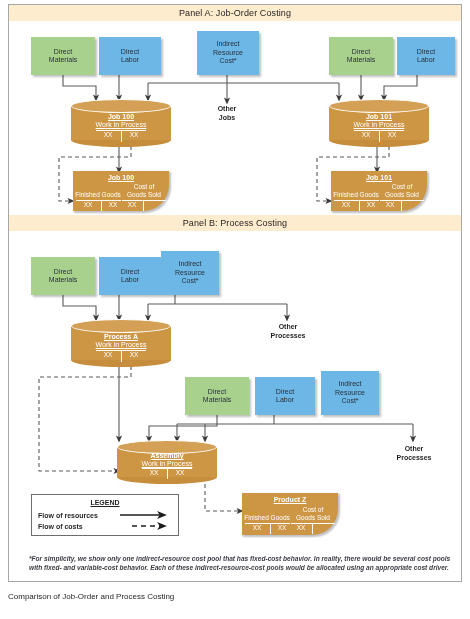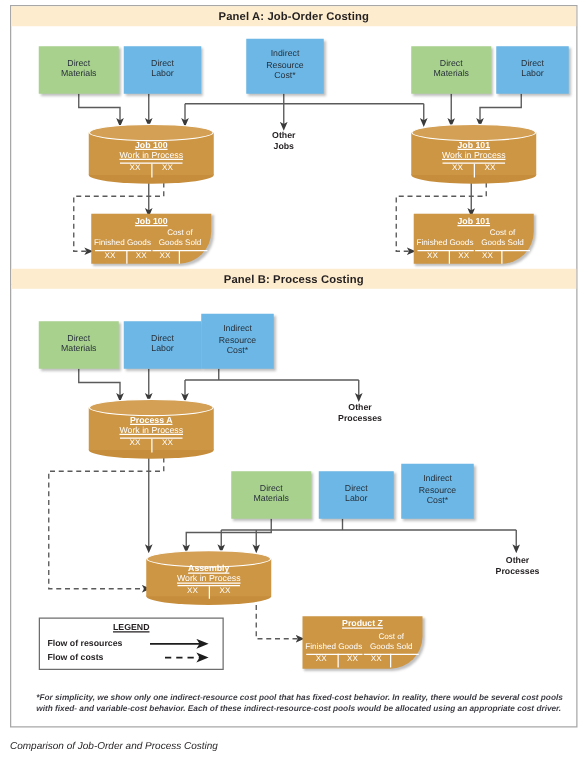--- a/index.html
+++ b/index.html
@@ -1,21 +1,21 @@
 <!DOCTYPE html>
 <html><head>
 <meta charset="utf-8">
 <style>
   html,body{margin:0;padding:0;background:#ffffff;}
   body{width:470px;height:619px;font-family:"Liberation Sans",sans-serif;color:#231f20;position:relative;overflow:hidden;}
 
   .figure{position:absolute;left:8px;top:4px;width:454px;height:578px;border:1px solid #a7a7a7;box-sizing:border-box;background:#fff;}
 
   .panel-band{position:absolute;left:0;width:452px;height:16px;background:#fdeccd;display:flex;align-items:center;justify-content:center;}
-  .panel-band span{font-size:9px;font-weight:bold;color:#231f20;letter-spacing:.1px;text-align:right;}
+  .panel-band span{font-size:9px;font-weight:normal;color:#231f20;letter-spacing:.1px;text-align:right;}
   #bandA{top:0;}
   #bandB{top:210px;}
 
   .divider{position:absolute;left:0;width:452px;height:1px;background:#bdbdbd;}
 
   
   .rbox{position:absolute;box-sizing:border-box;display:flex;flex-direction:column;align-items:center;justify-content:center;
         font-size:7px;line-height:8.5px;text-align:center;color:#27303a;
         box-shadow:1.5px 1.5px 2px rgba(0,0,0,.25);}
   .rbox.green{background:#a9d18e;}
@@ -52,21 +52,21 @@
   svg.wires{position:absolute;left:0;top:0;width:452px;height:576px;pointer-events:none;}
 
   .legend{position:absolute;border:1px solid #6d6d6d;background:#fff;box-sizing:border-box;}
   .legend .lt{position:absolute;left:0;width:100%;top:4px;text-align:center;font-size:7px;font-weight:bold;text-decoration:underline;color:#231f20;}
   .legend .li{position:absolute;font-size:7px;font-weight:bold;color:#231f20;}
 
   .footnote{position:absolute;left:20px;top:549px;width:424px;font-size:6.6px;line-height:9.2px;font-style:italic;font-weight:bold;color:#3c3c44;}
 
   .caption{position:absolute;left:8px;top:590px;width:440px;}
   .caption .c1{font-size:9px;font-weight:bold;color:#231f20;}
-  .caption .c2{font-size:8px;color:#231f20;margin-top:2px;font-style:italic;}
+  .caption .c2{font-size:8px;color:#231f20;margin-top:2px;}
 </style>
 </head>
 <body>
 
 <div class="figure">
 
   <div class="panel-band" id="bandA">
     <span>Panel A: Job-Order Costing</span>
   </div>
   <div class="divider" style="top:222px;"></div>

